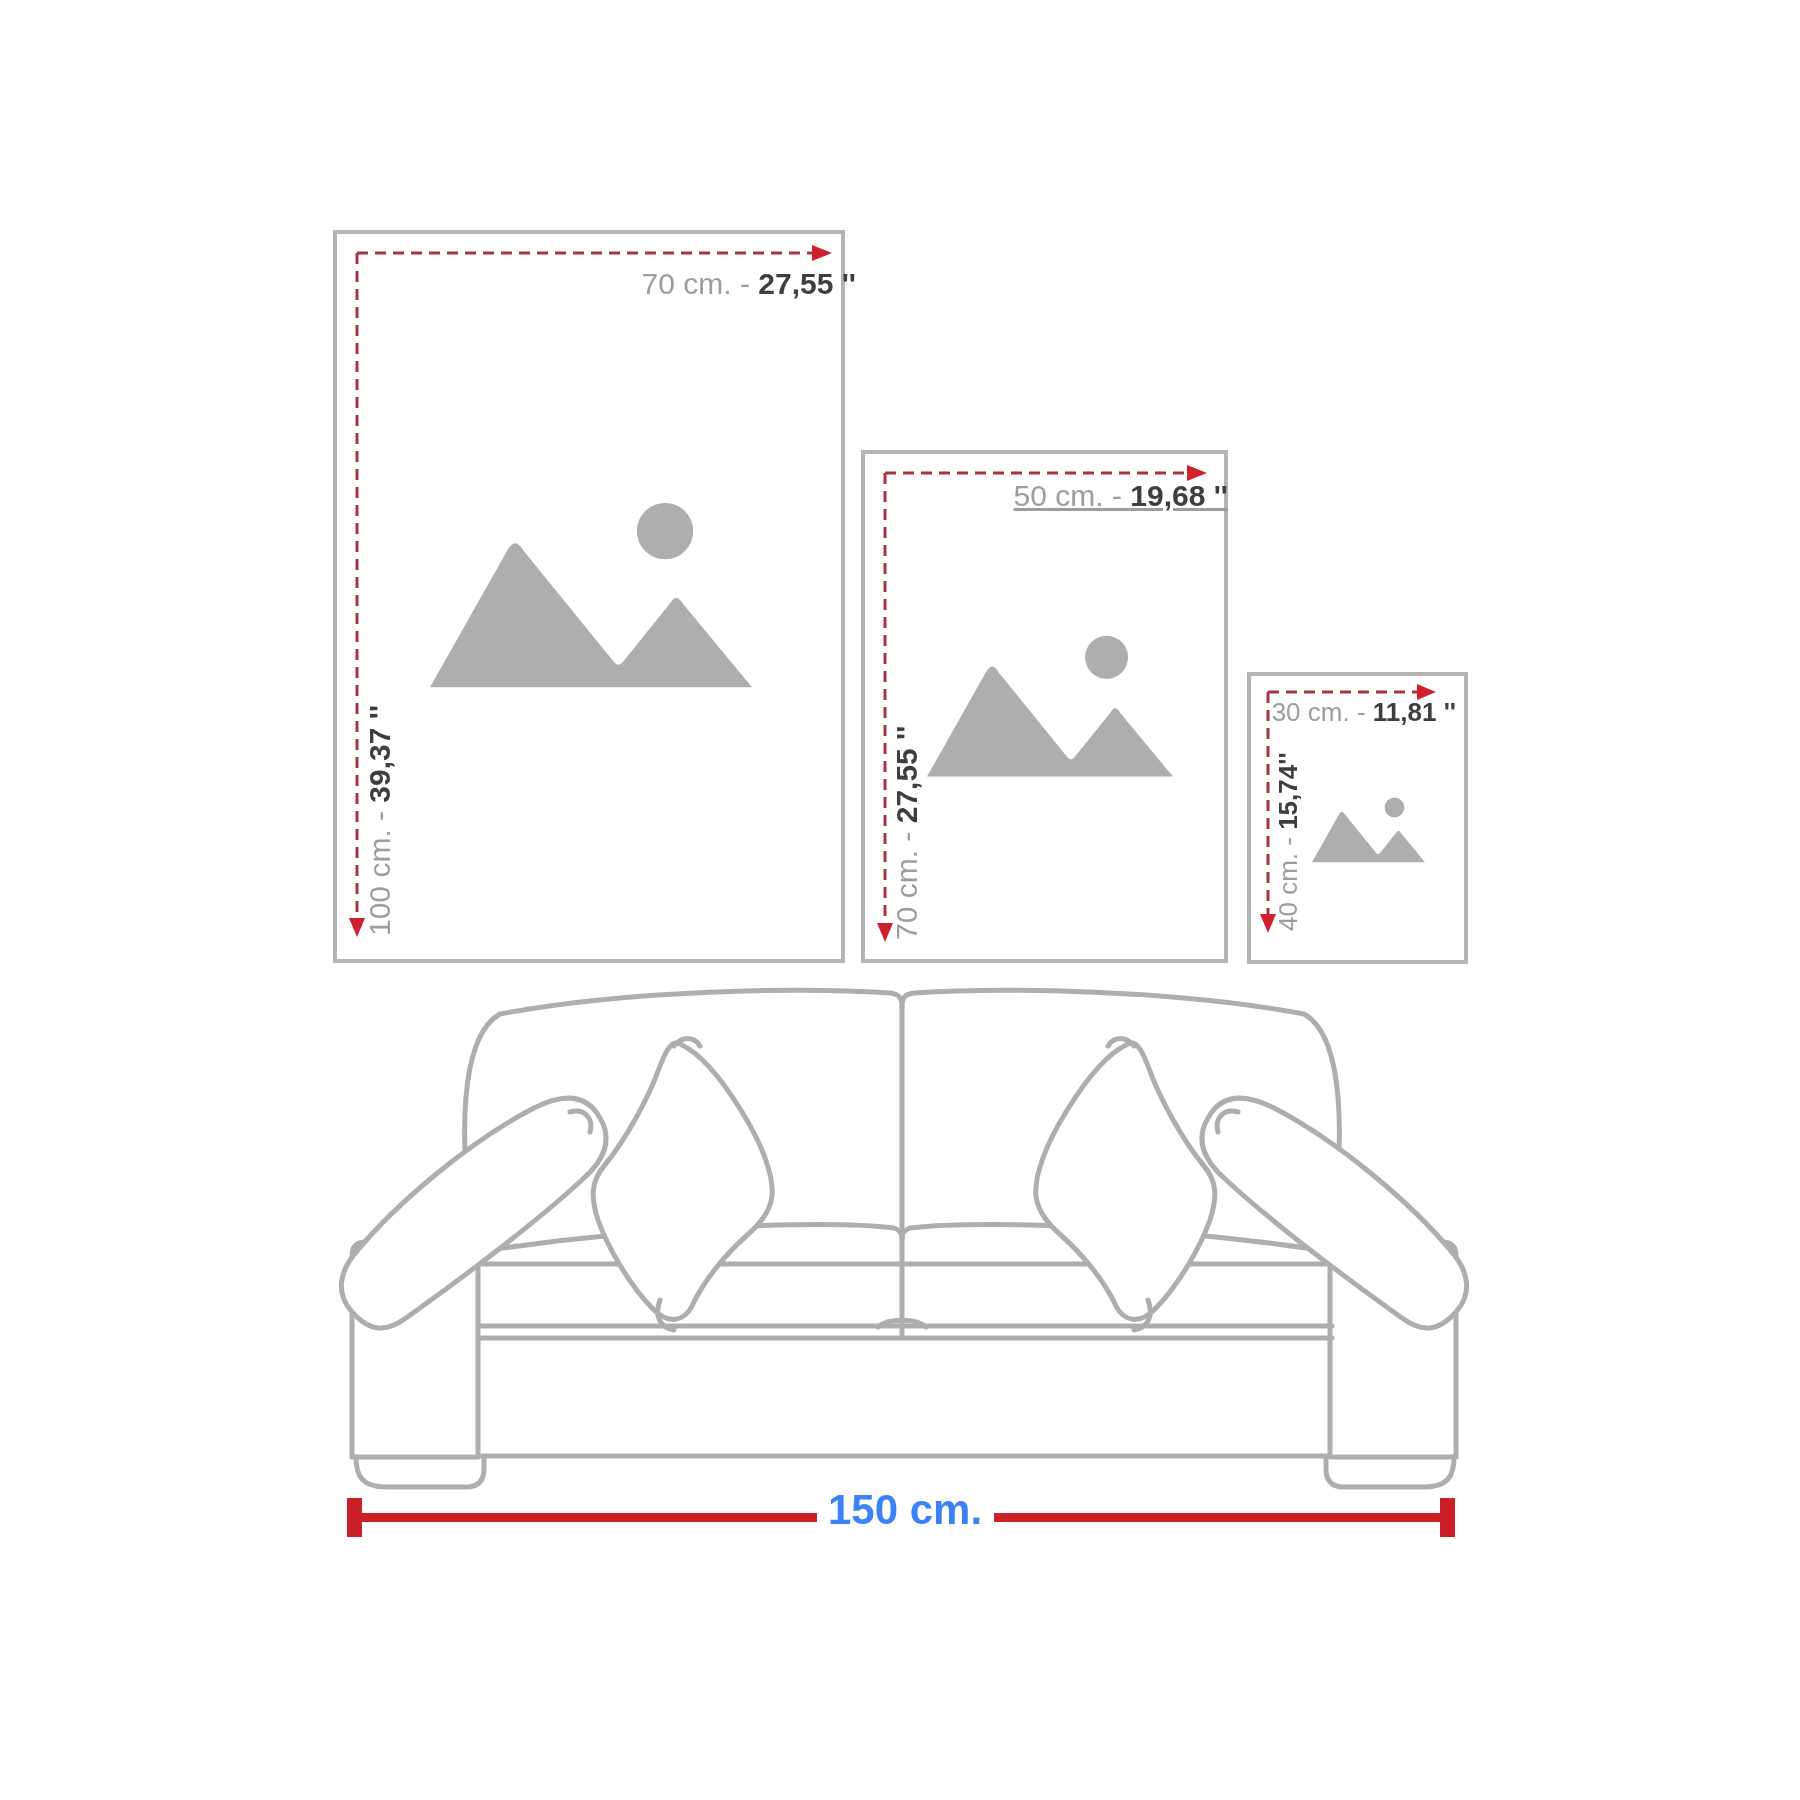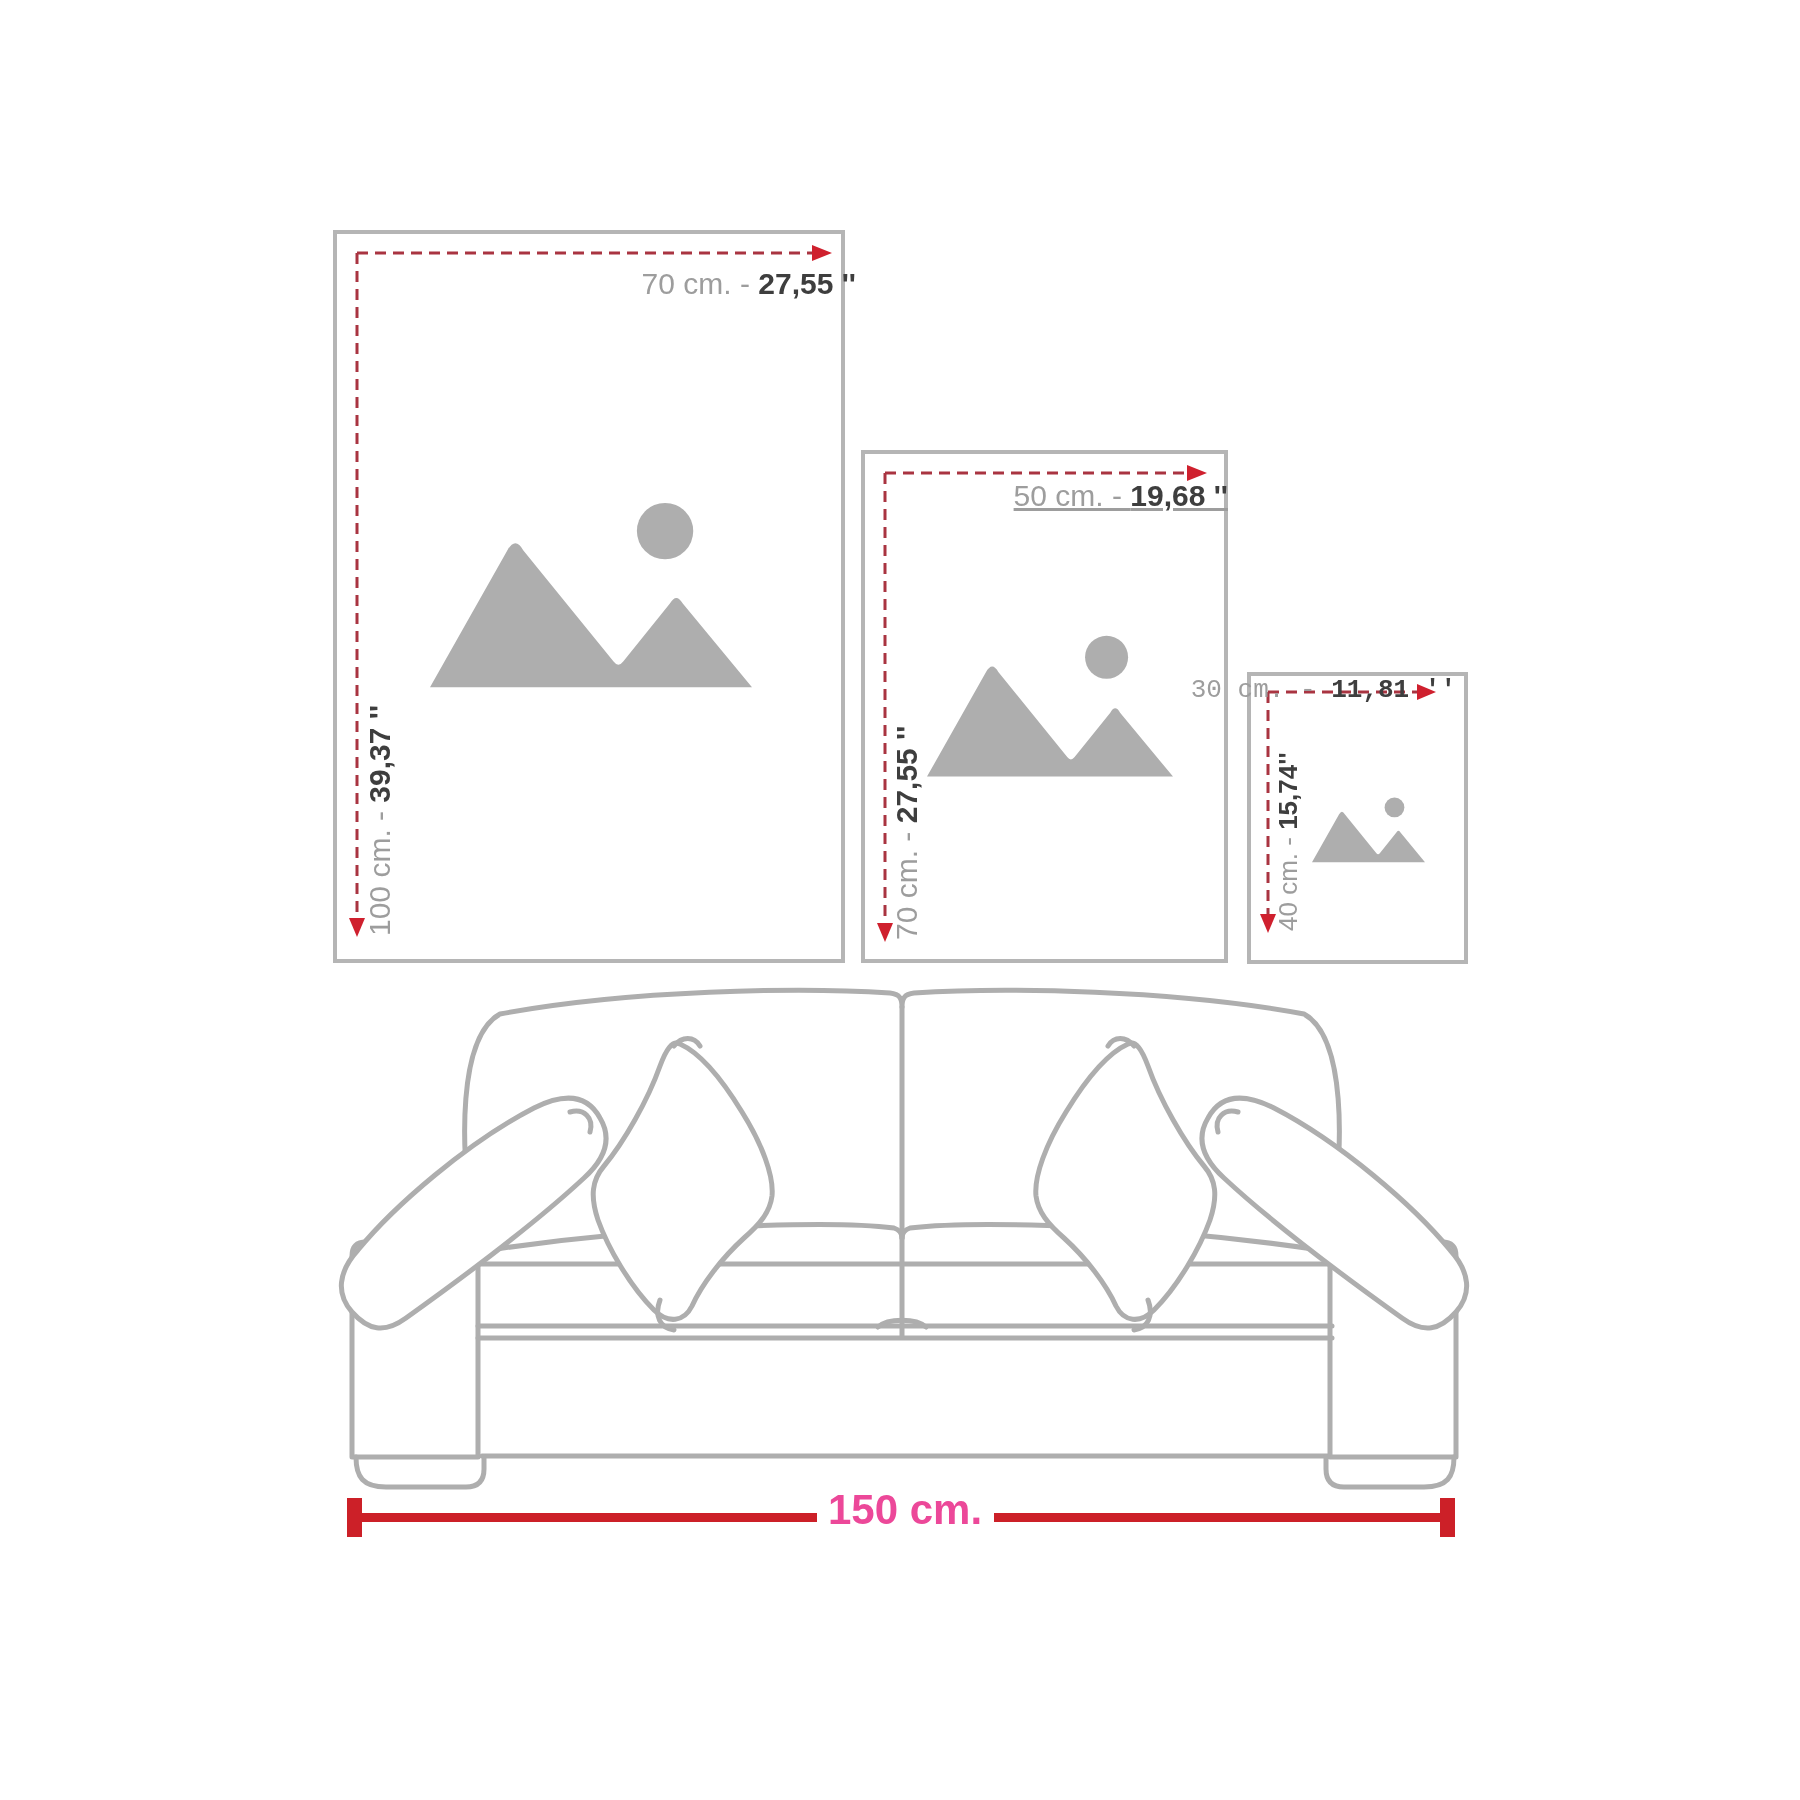--- a/index.html
+++ b/index.html
@@ -28,21 +28,21 @@
   .dimlabel b{color:#3e3e3e;font-weight:700;}
   .dimlabel.small{font-size:26px;line-height:28px;}
   .vlabel{transform-origin:0 0;transform:rotate(-90deg);}
   .hlabel{text-align:right;}
   .sofa{position:absolute;left:330px;top:980px;width:1150px;height:530px;}
   .sofa *{vector-effect:none;}
   .measure-cap{position:absolute;width:15px;height:39px;background:#cc2028;top:1498px;}
   .measure-bar{position:absolute;height:9px;background:#cc2028;top:1513px;}
   .measure-label{
     position:absolute;left:795px;top:1486px;width:220px;text-align:center;
-    font-size:42px;font-weight:600;color:#ec4899;white-space:nowrap;
+    font-size:42px;font-weight:600;color:#3b82f6;white-space:nowrap;
   }
 </style>
 </head>
 <body>
 
 <div class="canvas">
 
   <svg width="0" height="0" style="position:absolute" aria-hidden="true">
     <defs>
       <g id="placeholder-glyph">
@@ -81,21 +81,21 @@
   <div class="frame frame3"></div>
   <svg class="ph-icon ph3" viewBox="0 0 200 116">
     <use href="#placeholder-glyph"></use>
   </svg>
   <svg class="dims" style="left:1256px;top:680px;" width="205" height="270" viewBox="0 0 205 270">
     <line x1="12" y1="12" x2="163" y2="12"></line>
     <polygon points="180,12 161,4 161,20"></polygon>
     <line x1="12" y1="12" x2="12" y2="236"></line>
     <polygon points="12,253 4,234 20,234"></polygon>
   </svg>
-  <div class="dimlabel hlabel small" style="right:359px;top:676px;font-family:Liberation Mono, monospace;"><span>30 cm. - </span><b>11,81 ''</b></div>
+  <div class="dimlabel hlabel small" style="right:359px;top:698px;"><span>30 cm. - </span><b>11,81 ''</b></div>
   <div class="dimlabel vlabel small" style="left:1274px;top:931px;"><span>40 cm. - </span><b>15,74''</b></div>
 
   <svg class="sofa" viewBox="0 0 1150 530" fill="none" stroke="#aeaeae" stroke-width="5" stroke-linecap="round" stroke-linejoin="round">
     <defs>
       <path id="armrect" d="M22,276 Q22,262 36,262 L134,262 Q148,262 148,276 L148,477 L22,477 Z"></path>
       <path id="foot" d="M26,477 C26,497 33,507 56,507 L136,507 C150,507 154,499 154,489 L154,477"></path>
       <g id="throw-pillow">
         <path fill="#ffffff" d="M350,64 C368,72 390,96 412,132 C432,164 444,196 442,216 C440,232 430,244 414,258 C392,278 372,304 362,326 C354,342 338,344 324,330 C300,306 278,268 268,240 C260,216 262,200 274,186 C294,162 318,120 330,86 C336,70 342,60 350,64 Z"></path>
         <path d="M330,320 C324,336 330,348 344,350"></path>
         <path d="M344,66 C352,56 364,56 370,66"></path>

